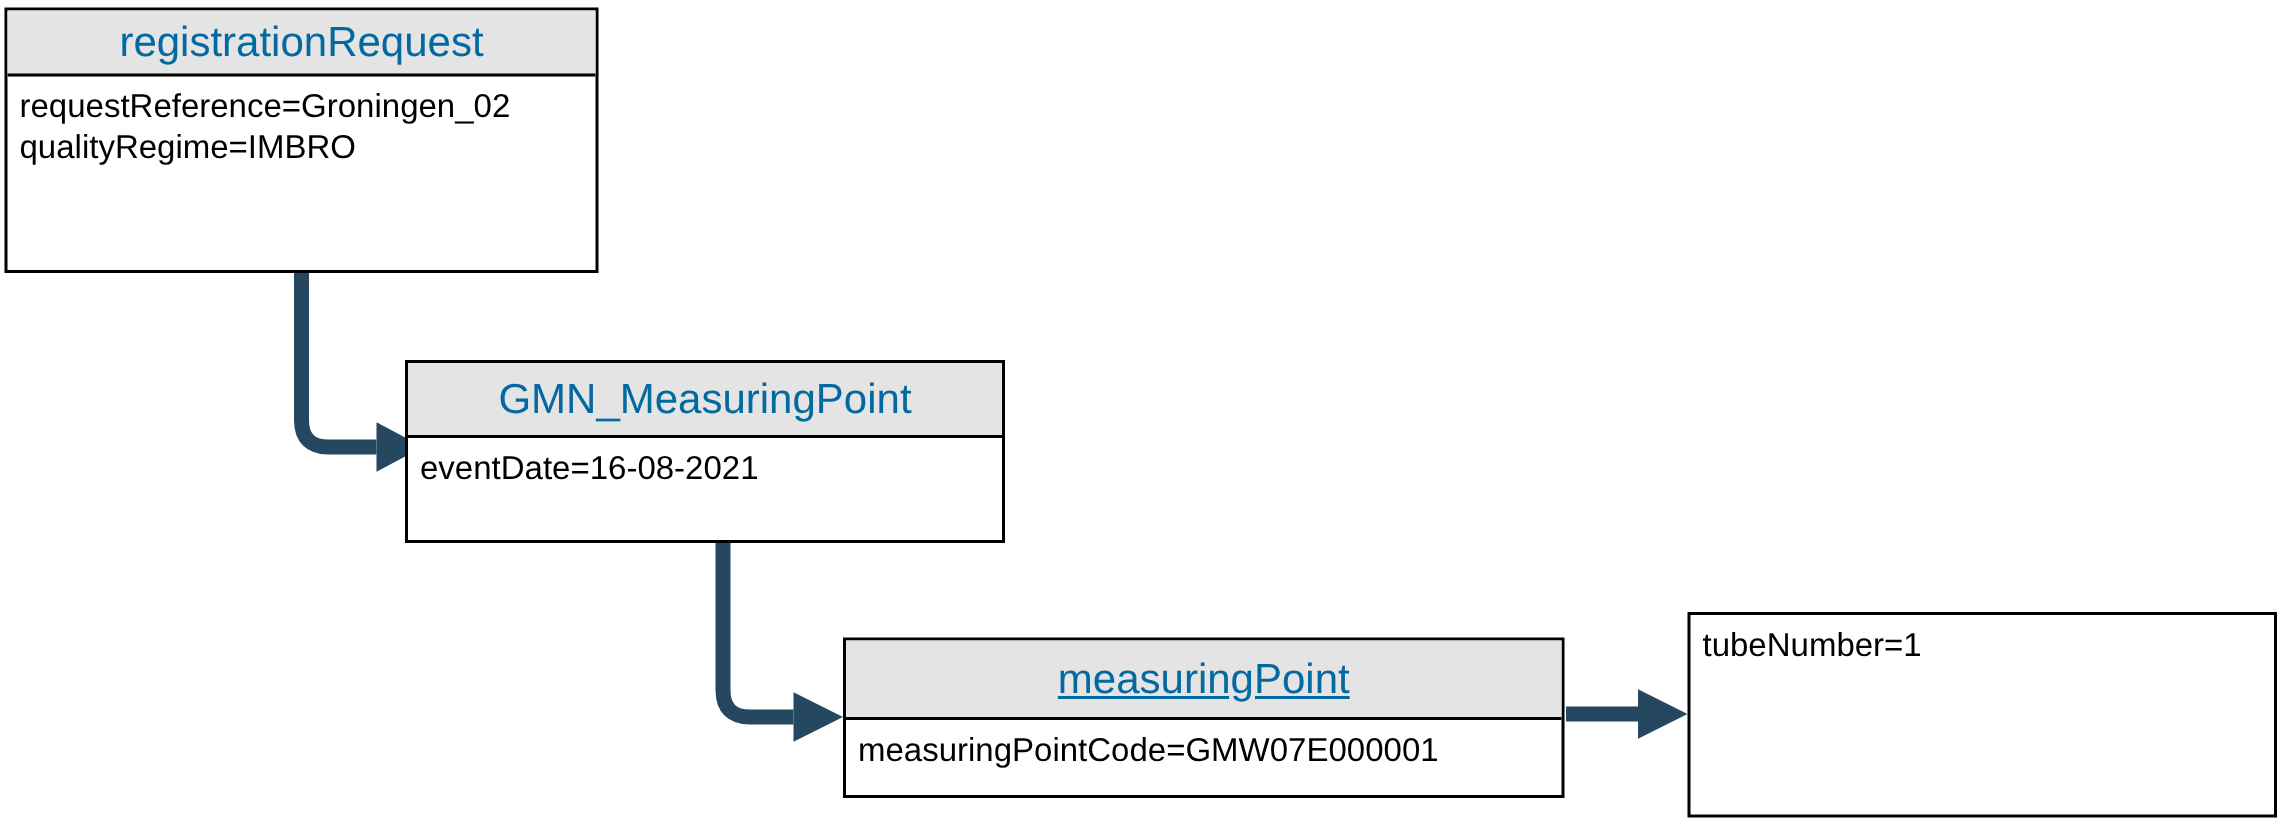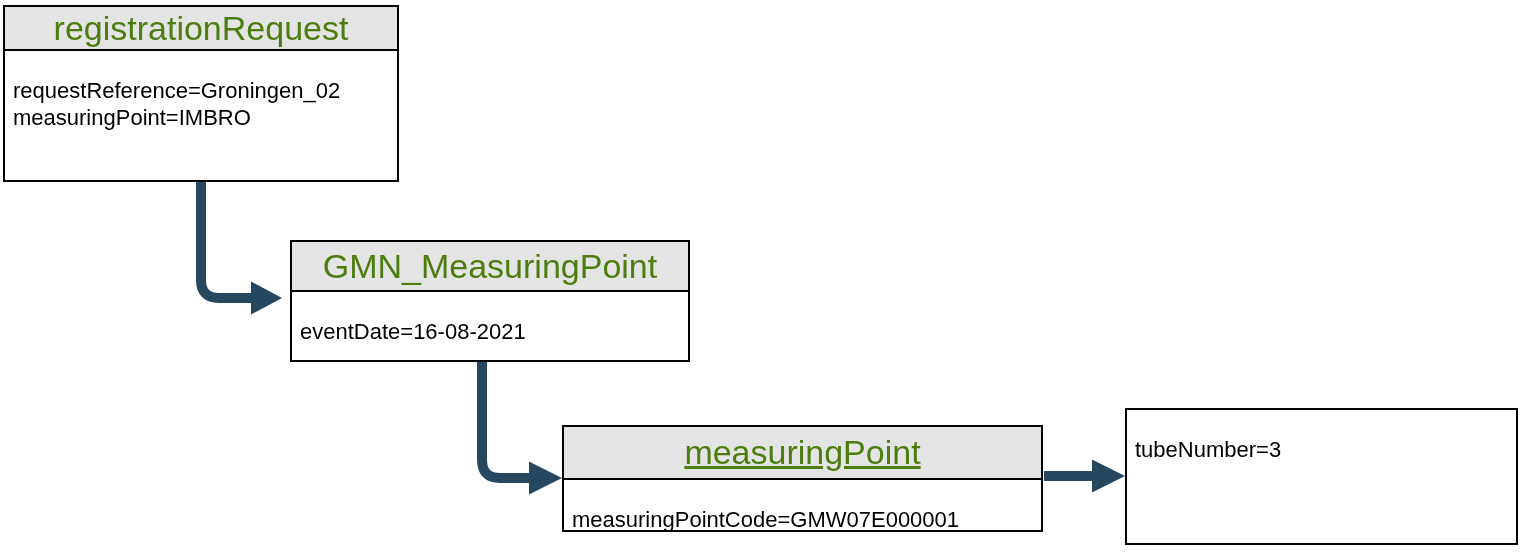--- a/index.html
+++ b/index.html
@@ -25,42 +25,41 @@
     border: 2px solid var(--border);
     background: #ffffff;
     box-sizing: border-box;
   }
   .node-header {
     background: var(--header-bg);
     border-bottom: 2px solid var(--border);
     display: flex;
     align-items: center;
     justify-content: center;
-    font-size: 34px;
-    color: #4d7c0f;
+    font-size: 28px;
+    color: #0369a1;
     box-sizing: border-box;
     white-space: nowrap;
     overflow: hidden;
   }
   .node-body {
     padding: 6px 8px 0 8px;
     font-size: 22px;
     line-height: 27px;
     color: #000000;
     white-space: nowrap;
     overflow: hidden;
     box-sizing: border-box;
-    margin-top: 20px;
   }
   .attr-line { white-space: nowrap; }
 
   
   #node-registration-request     { left: 3px;    top: 5px;   width: 396px; height: 177px; }
   #node-registration-request .node-header { height: 44px; }
-  #node-gmn-measuring-point      { left: 290px;  top: 240px; width: 400px; height: 122px; }
+  #node-gmn-measuring-point      { left: 270px;  top: 240px; width: 400px; height: 122px; }
   #node-gmn-measuring-point .node-header { height: 50px; }
   #node-measuring-point          { left: 562px;  top: 425px; width: 481px; height: 107px; }
   #node-measuring-point .node-header { height: 53px; text-decoration: underline; }
   #node-groundwater-monitoring-tube { left: 1125px; top: 408px; width: 393px; height: 137px; }
   #node-groundwater-monitoring-tube .node-header { height: 48px; }
 
   .edges-layer {
     position: absolute;
     left: 0; top: 0;
     width: 1526px;
@@ -91,37 +90,37 @@
     <g>
       <path class="edge-path" d="M 1044 476 H 1092"></path>
       <polygon class="edge-head" points="1092,459.5 1125,476 1092,492.5"></polygon>
     </g>
   </svg>
 
   <div class="node" id="node-registration-request">
     <div class="node-header">registrationRequest</div>
     <div class="node-body">
       <div class="attr-line">requestReference=Groningen_02</div>
-      <div class="attr-line">measuringPoint=IMBRO</div>
+      <div class="attr-line">qualityRegime=IMBRO</div>
     </div>
   </div>
 
   <div class="node" id="node-gmn-measuring-point">
     <div class="node-header">GMN_MeasuringPoint</div>
     <div class="node-body">
       <div class="attr-line">eventDate=16-08-2021</div>
     </div>
   </div>
 
   <div class="node" id="node-measuring-point">
     <div class="node-header">measuringPoint</div>
     <div class="node-body">
       <div class="attr-line">measuringPointCode=GMW07E000001</div>
     </div>
   </div>
 
   <div class="node" id="node-groundwater-monitoring-tube">
     <div class="node-body">
-      <div class="attr-line">tubeNumber=3</div>
+      <div class="attr-line">tubeNumber=1</div>
     </div>
   </div>
 
 </div>
 
 </body></html>

